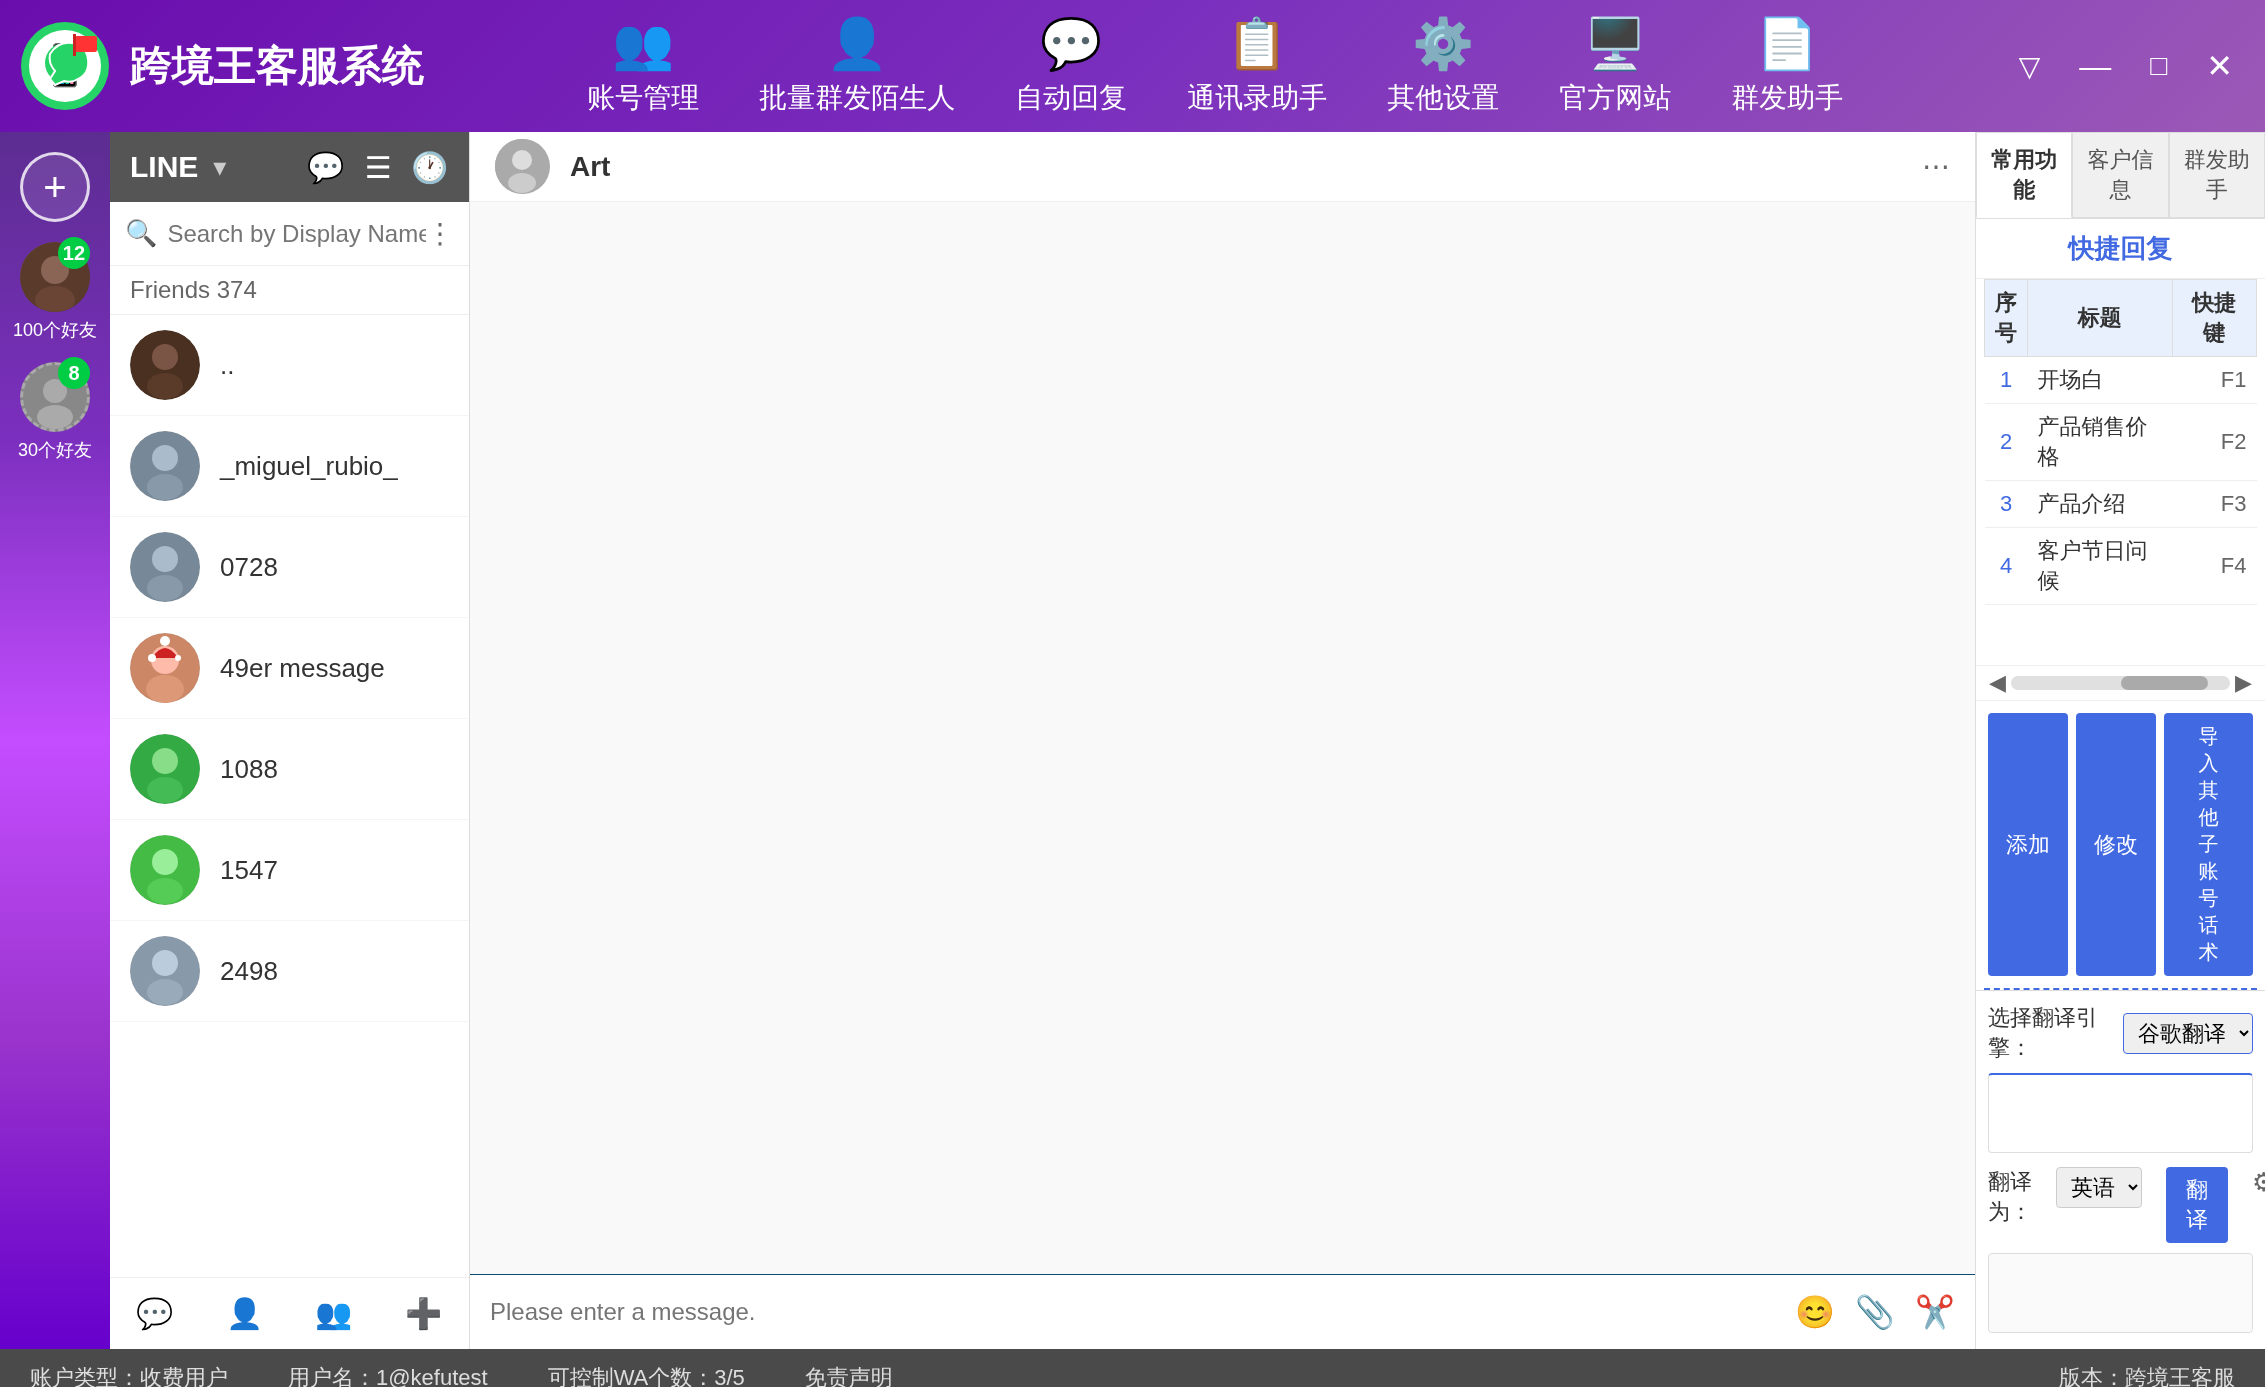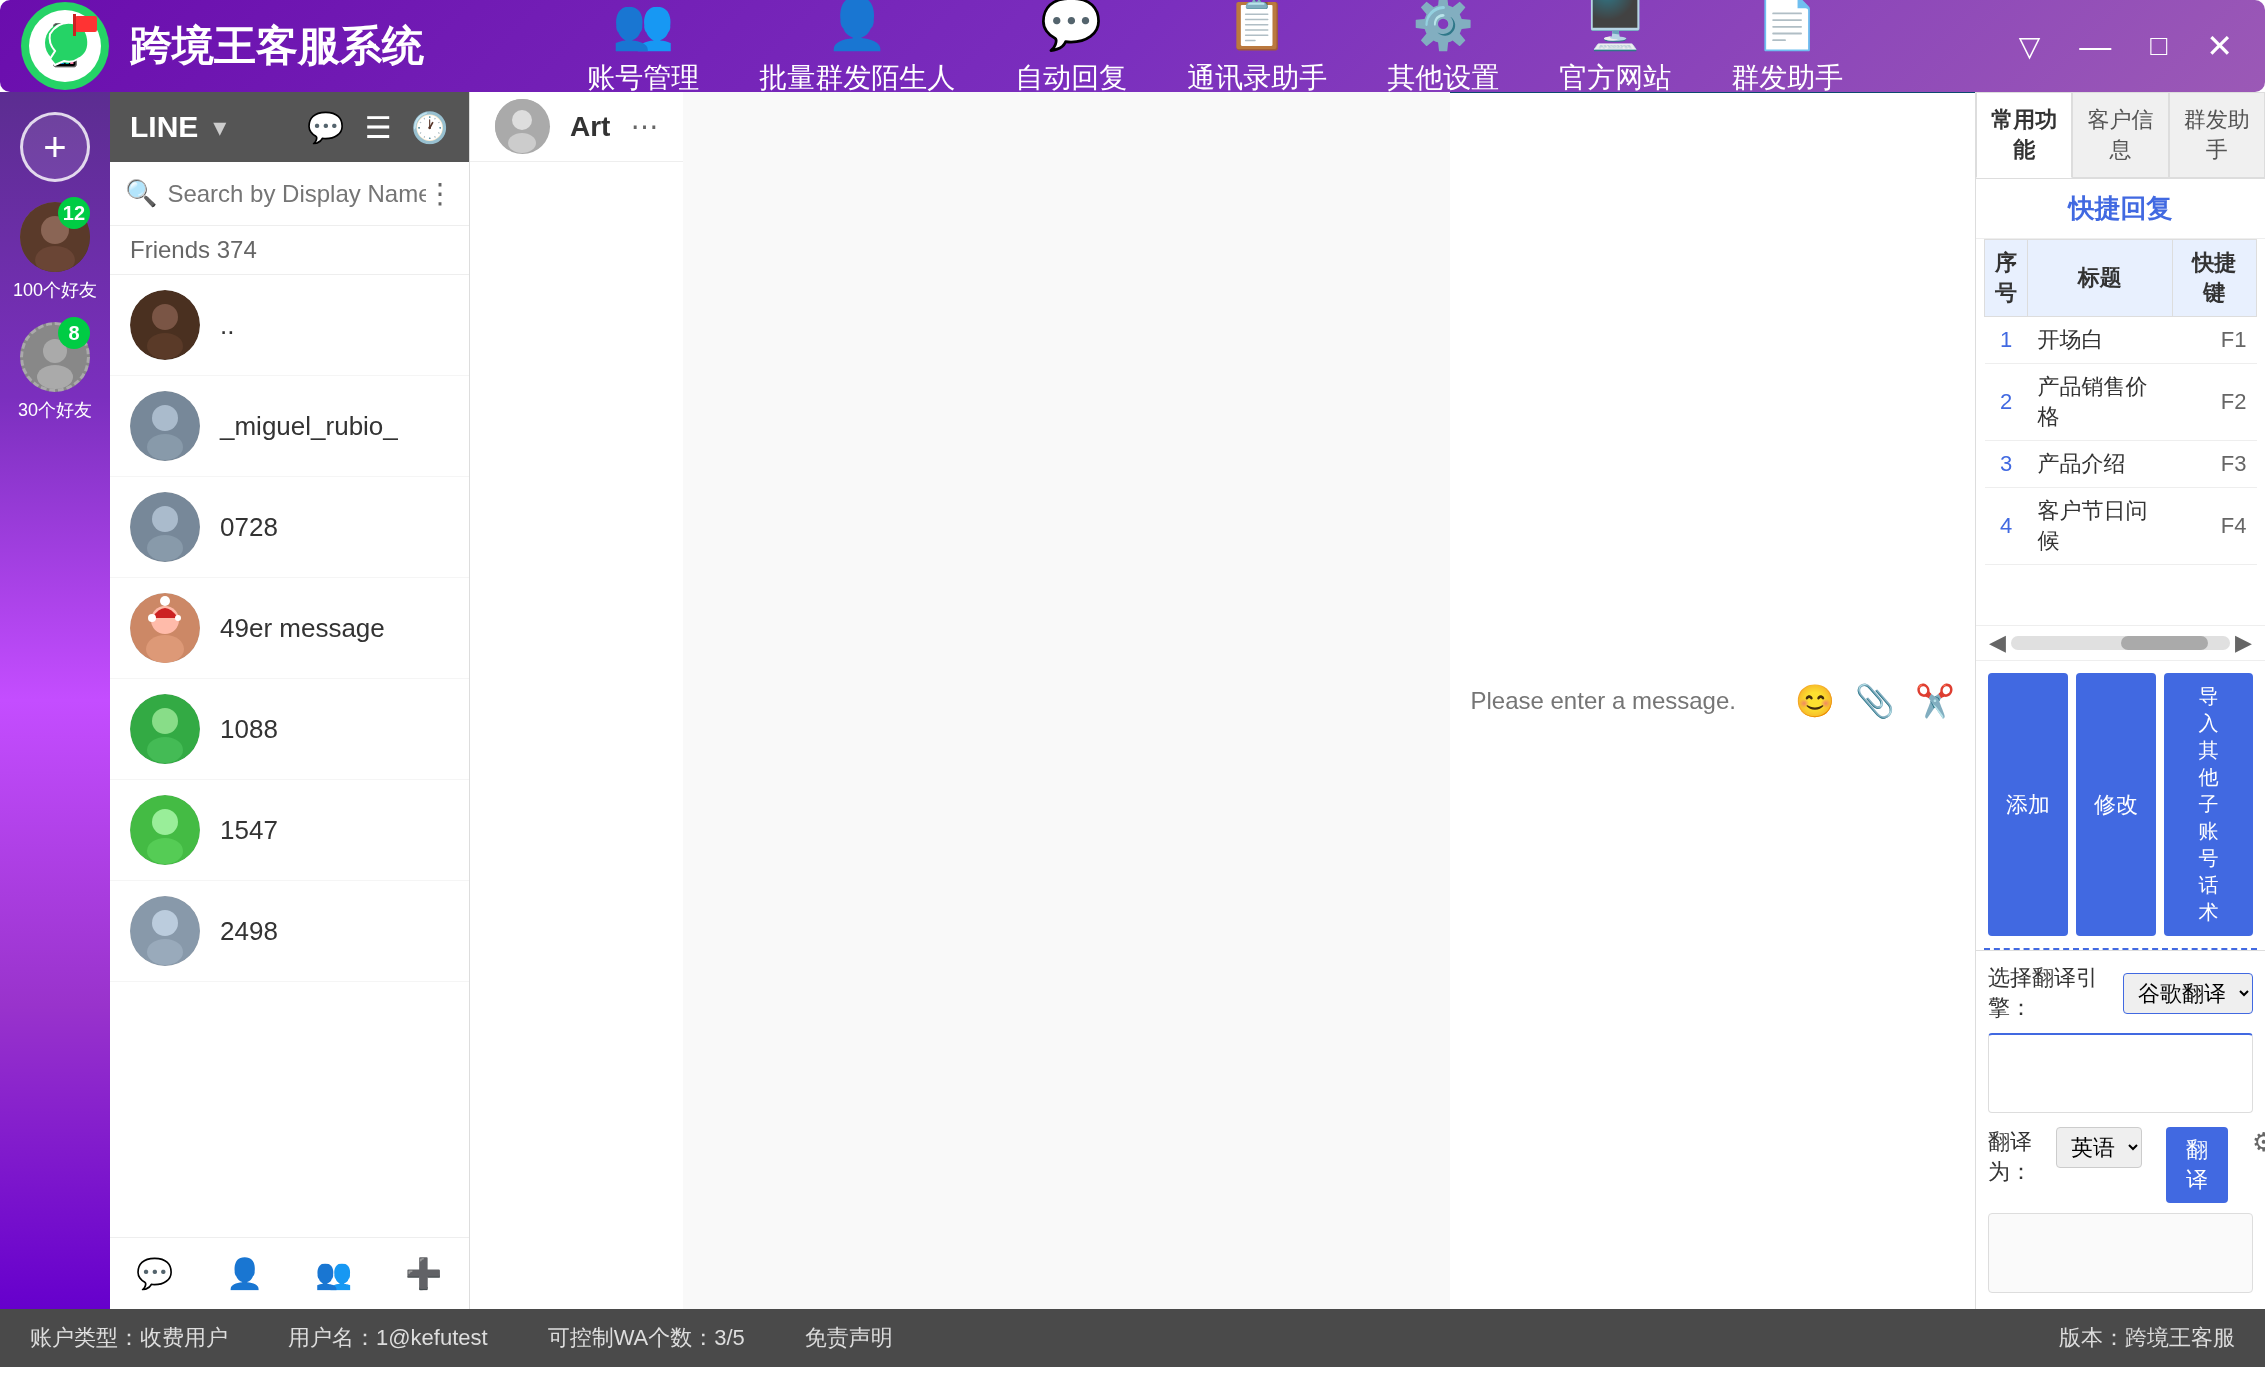--- a/index.html
+++ b/index.html
@@ -4,23 +4,22 @@
   <style>
     * { box-sizing: border-box; margin: 0; padding: 0; }
     body { font-family: 'Microsoft YaHei', Arial, sans-serif; width: 2265px; height: 1387px; overflow: hidden; background: #fff; }
 
     
     .title-bar {
       display: flex;
       align-items: center;
       justify-content: space-between;
       background: linear-gradient(135deg, #6a0dad, #7b2fbe, #9b59b6);
-      height: 92px;
+      height: 132px;
       padding: 0 20px;
-      border-radius: 10px;
     }
     .title-bar-left {
       display: flex;
       align-items: center;
       gap: 20px;
     }
     .app-logo {
       width: 90px;
       height: 90px;
     }
@@ -219,21 +218,21 @@
     }
     .contact-name {
       font-size: 26px;
       color: #333;
     }
 
     
     .chat-area {
       flex: 1;
       display: flex;
-      flex-direction: row;
+      flex-direction: column;
       background: #fff;
     }
     .chat-header {
       height: 70px;
       display: flex;
       align-items: center;
       padding: 0 25px;
       border-bottom: 1px solid #eee;
       gap: 20px;
     }

